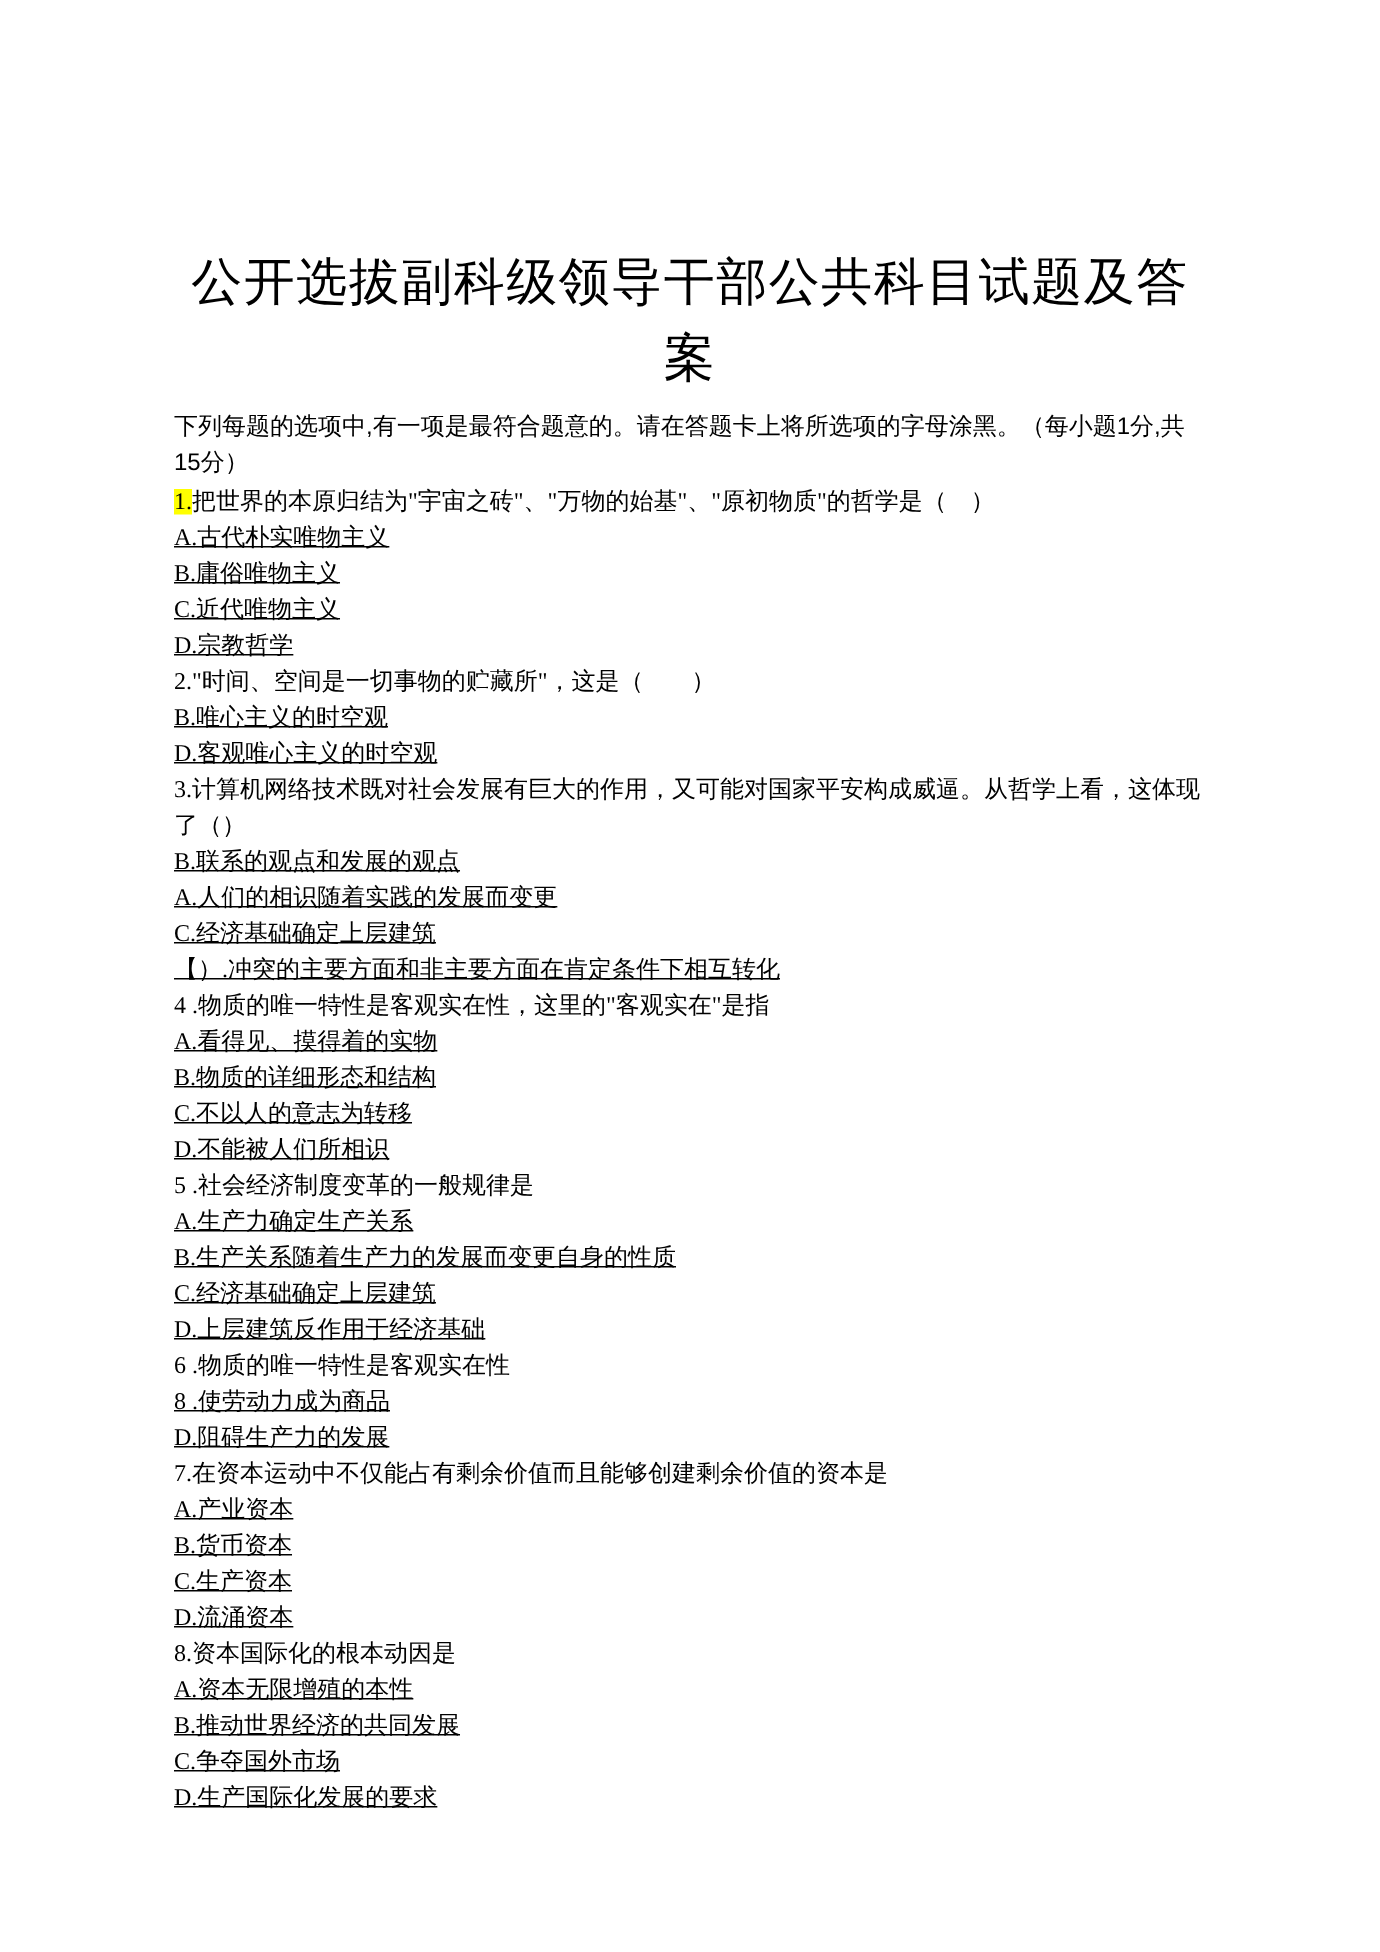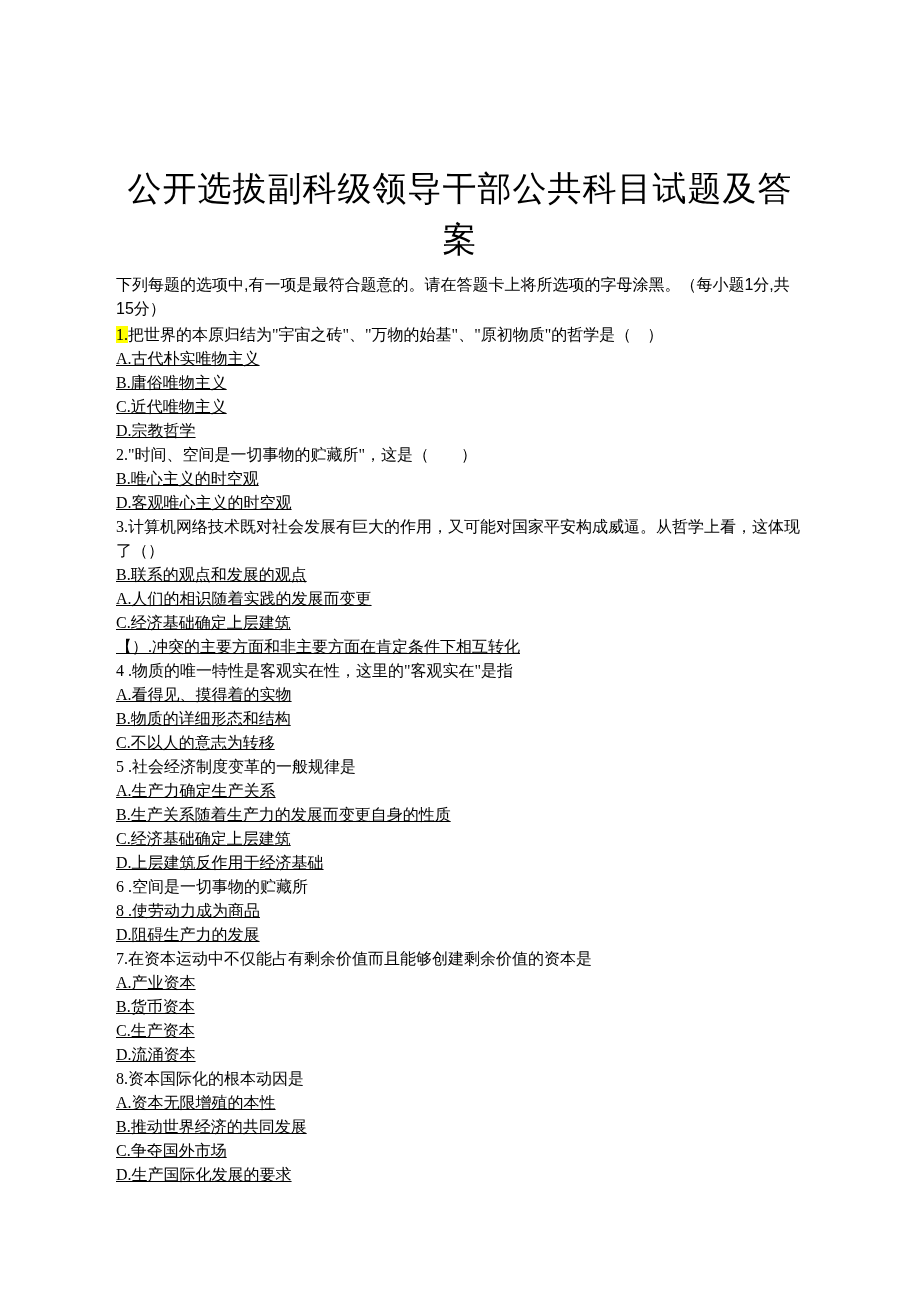--- a/index.html
+++ b/index.html
@@ -55,26 +55,27 @@
     <div class="option">D.客观唯心主义的时空观</div>
     <div class="question-line"><span>3.</span><span>计算机网络技术既对社会发展有巨大的作用，又可能对国家平安构成威逼。从哲学上看，这体现了（）</span></div>
     <div class="option">B.联系的观点和发展的观点</div>
     <div class="option">A.人们的相识随着实践的发展而变更</div>
     <div class="option">C.经济基础确定上层建筑</div>
     <div class="option">【）.冲突的主要方面和非主要方面在肯定条件下相互转化</div>
     <div class="question-line"><span>4</span><span> .物质的唯一特性是客观实在性，这里的"客观实在"是指</span></div>
     <div class="option">A.看得见、摸得着的实物</div>
     <div class="option">B.物质的详细形态和结构</div>
     <div class="option">C.不以人的意志为转移</div>
+    <div class="option">D.不能被人们所相识</div>
     <div class="question-line"><span>5</span><span> .社会经济制度变革的一般规律是</span></div>
     <div class="option">A.生产力确定生产关系</div>
     <div class="option">B.生产关系随着生产力的发展而变更自身的性质</div>
     <div class="option">C.经济基础确定上层建筑</div>
     <div class="option">D.上层建筑反作用于经济基础</div>
-    <div class="question-line"><span>6</span><span> .空间是一切事物的贮藏所</span></div>
+    <div class="question-line"><span>6</span><span> .物质的唯一特性是客观实在性</span></div>
     <div class="option">8 .使劳动力成为商品</div>
     <div class="option">D.阻碍生产力的发展</div>
     <div class="question-line"><span>7.</span><span>在资本运动中不仅能占有剩余价值而且能够创建剩余价值的资本是</span></div>
     <div class="option">A.产业资本</div>
     <div class="option">B.货币资本</div>
     <div class="option">C.生产资本</div>
     <div class="option">D.流涌资本</div>
     <div class="question-line"><span>8.</span><span>资本国际化的根本动因是</span></div>
     <div class="option">A.资本无限增殖的本性</div>
     <div class="option">B.推动世界经济的共同发展</div>

